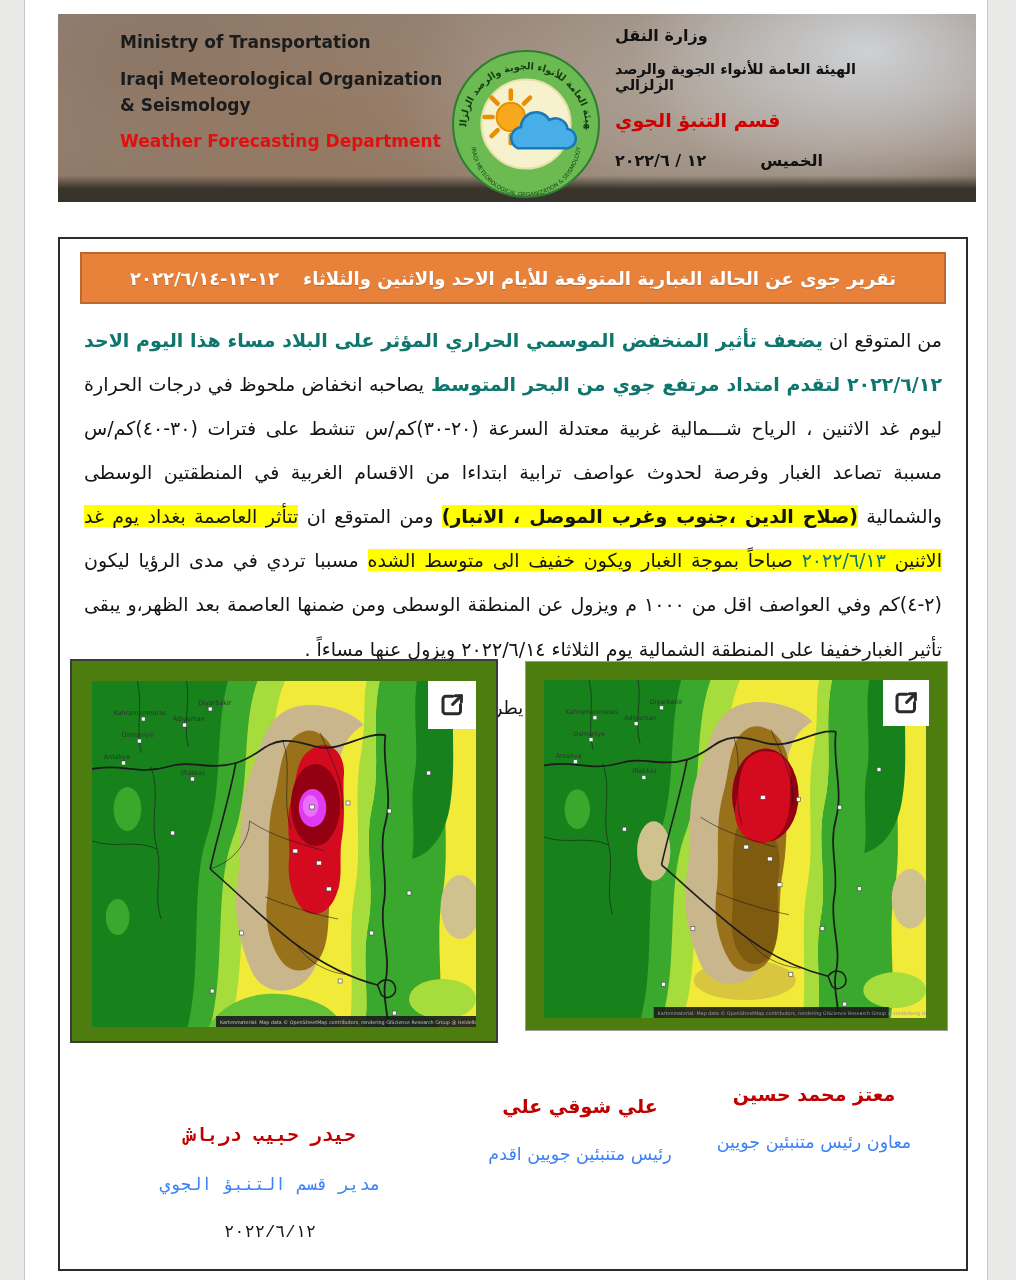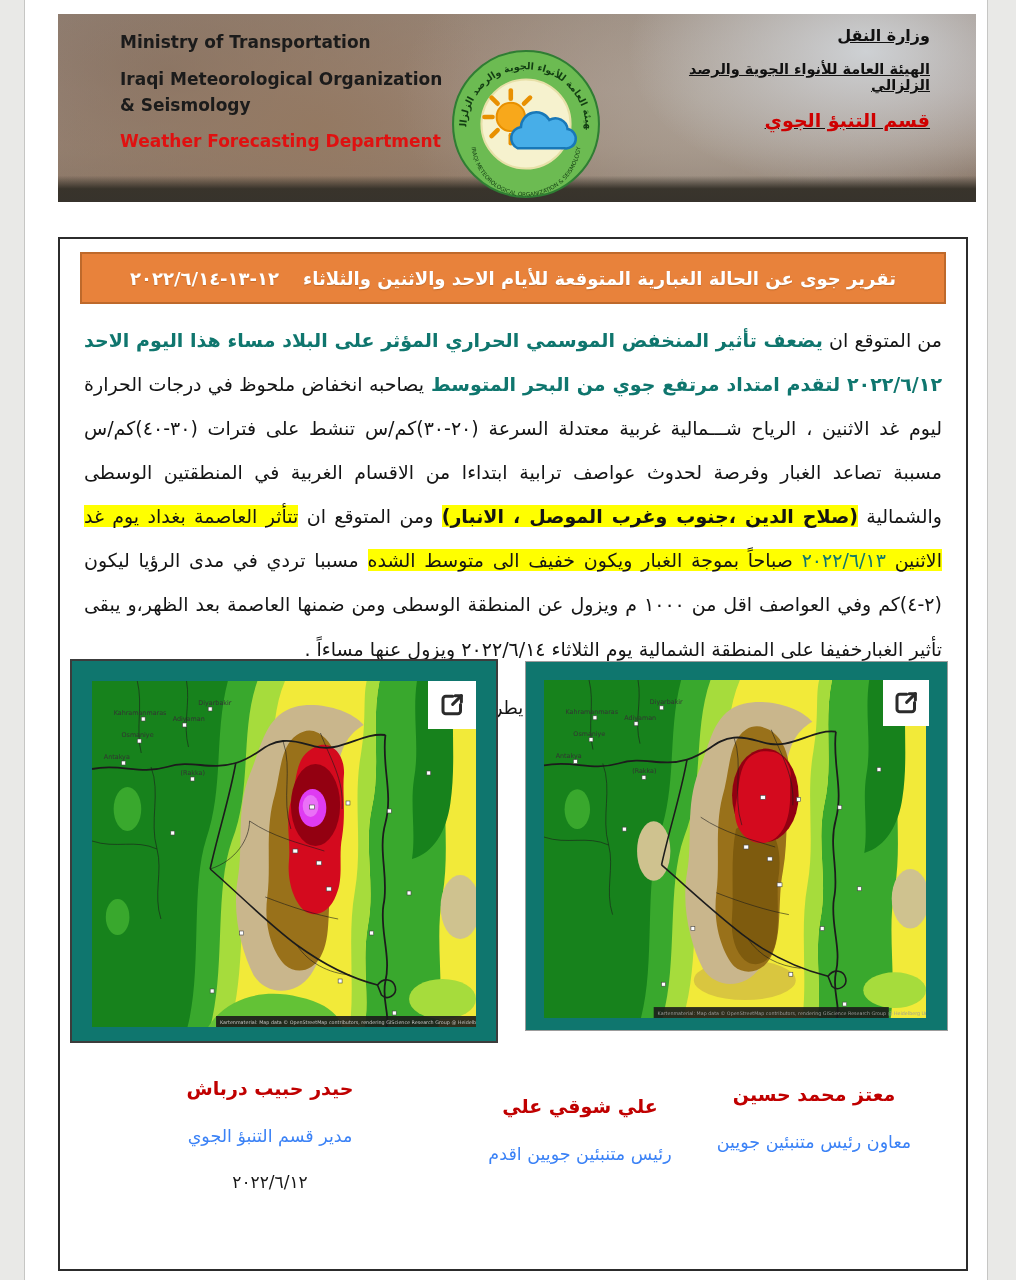--- a/index.html
+++ b/index.html
@@ -23,21 +23,21 @@
       radial-gradient(ellipse 420px 260px at 70% 45%, rgba(173,162,150,.85), rgba(173,162,150,0) 72%),
       radial-gradient(ellipse 520px 300px at 28% 60%, rgba(148,120,96,.9), rgba(148,120,96,0) 75%),
       radial-gradient(ellipse 420px 220px at 12% 30%, rgba(130,112,100,.9), rgba(130,112,100,0) 75%),
       linear-gradient(180deg,#98897e 0%,#a3938a 40%,#9c8b7e 70%,#857466 100%);
     overflow:hidden;
   }
   .photo-en{position:absolute;left:62px;top:18px;width:330px;color:#1b1b1b;font-weight:bold;}
   .photo-en .l1{font-size:17px;margin-bottom:14px;}
   .photo-en .l2{font-size:17px;line-height:1.55;margin-bottom:12px;}
   .photo-en .l3{font-size:17px;color:#e01010;}
-  .photo-ar{position:absolute;right:46px;top:12px;width:300px;direction:rtl;text-align:right;color:#111;font-weight:bold;text-decoration:underline;}
+  .photo-ar{position:absolute;right:61px;top:12px;width:300px;direction:rtl;text-align:left;color:#111;font-weight:bold;}
   .photo-ar .a1{font-size:16px;margin-bottom:16px;}
   .photo-ar .a2{font-size:14.5px;margin-bottom:16px;}
   .photo-ar .a3{font-size:19px;color:#cf0000;margin-bottom:20px;}
   .photo-ar .a4{font-size:16px;}
   .photo-ar .day{margin-left:54px;}
   .logo{position:absolute;left:392px;top:34px;width:152px;height:152px;}
   
   .mainbox{
     position:absolute;left:33px;top:237px;width:906px;height:1030px;
     border:2px solid #2c2c2c;background:#fff;
@@ -54,37 +54,37 @@
     margin:14px 24px 0;direction:rtl;text-align:justify;
     font-size:19px;line-height:2.32;color:#141414;
   }
   .red{color:#0f766e;}
   .bold{font-weight:bold;}
   .hl{background:#ffff00;}
   .note{
     margin-top:26px;text-align:center;direction:rtl;font-size:18px;color:#151515;
   }
   
-  .map-frame{position:absolute;background:#0f766e;}
+  .map-frame{position:absolute;background:#4d7c0f;}
   .map-frame.left{left:10px;top:420px;width:424px;height:380px;border:2px solid #3c3c3c;padding:0;}
   .map-frame.right{left:465px;top:422px;width:421px;height:368px;border:1px solid #9c9c9c;}
   .map-inner-l{position:absolute;left:20px;top:20px;width:384px;height:346px;}
   .map-inner-r{position:absolute;left:18px;top:18px;width:382px;height:338px;}
   .map-svg{width:100%;height:100%;display:block;}
   .share-btn{
     position:absolute;top:20px;right:20px;width:48px;height:48px;background:#fff;
     display:flex;align-items:center;justify-content:center;cursor:pointer;
   }
   .map-frame.right .share-btn{top:18px;right:18px;width:46px;height:46px;}
   
   .sig{position:absolute;text-align:center;direction:rtl;}
   .sig .name{color:#c00000;font-weight:bold;font-size:19px;}
   .sig .role{color:#3b82f6;font-size:17.5px;margin-top:27px;}
   .sig .date{color:#161616;font-size:17px;margin-top:26px;}
-  .sig-left{top:838px;left:92px;width:236px;}
+  .sig-left{top:884px;left:92px;width:236px;font-family:Liberation Mono, monospace;}
   .sig-mid{top:856px;left:398px;width:244px;}
   .sig-right{top:844px;left:616px;width:276px;}
 </style>
 </head>
 <body>
 
 <div class="sheet">
 
   <div class="photo">
     <div class="photo-en">
@@ -121,20 +121,21 @@
           <circle cx="60" cy="68" r="14" fill="#F8A81B" stroke="#E89000" stroke-width="2"></circle>
         </g>
         <path d="M67 99 a11 11 0 0 1 3-21 a15 15 0 0 1 28-7 a12 12 0 0 1 18 9 a9.5 9.5 0 0 1 -3 19 z" fill="#47AEE8" stroke="#1878B8" stroke-width="2.5"></path>
       </svg>
     </div>
 
     <div class="photo-ar">
       <div class="a1">وزارة النقل</div>
       <div class="a2">الهيئة العامة للأنواء الجوية والرصد الزلزالي</div>
       <div class="a3">قسم التنبؤ الجوي</div>
+      <div class="a4"><span class="day">الخميس</span><bdo dir="ltr">٢٠٢٢/٦ / ١٢</bdo></div>
     </div>
   </div>
 
   <div class="mainbox" style="position:absolute;">
 
     <div class="banner">
       <span>تقرير جوى عن الحالة الغبارية المتوقعة للأيام  الاحد والاثنين والثلاثاء</span>
       <bdo dir="ltr">٢٠٢٢/٦/١٤-١٣-١٢</bdo>
     </div>
 

